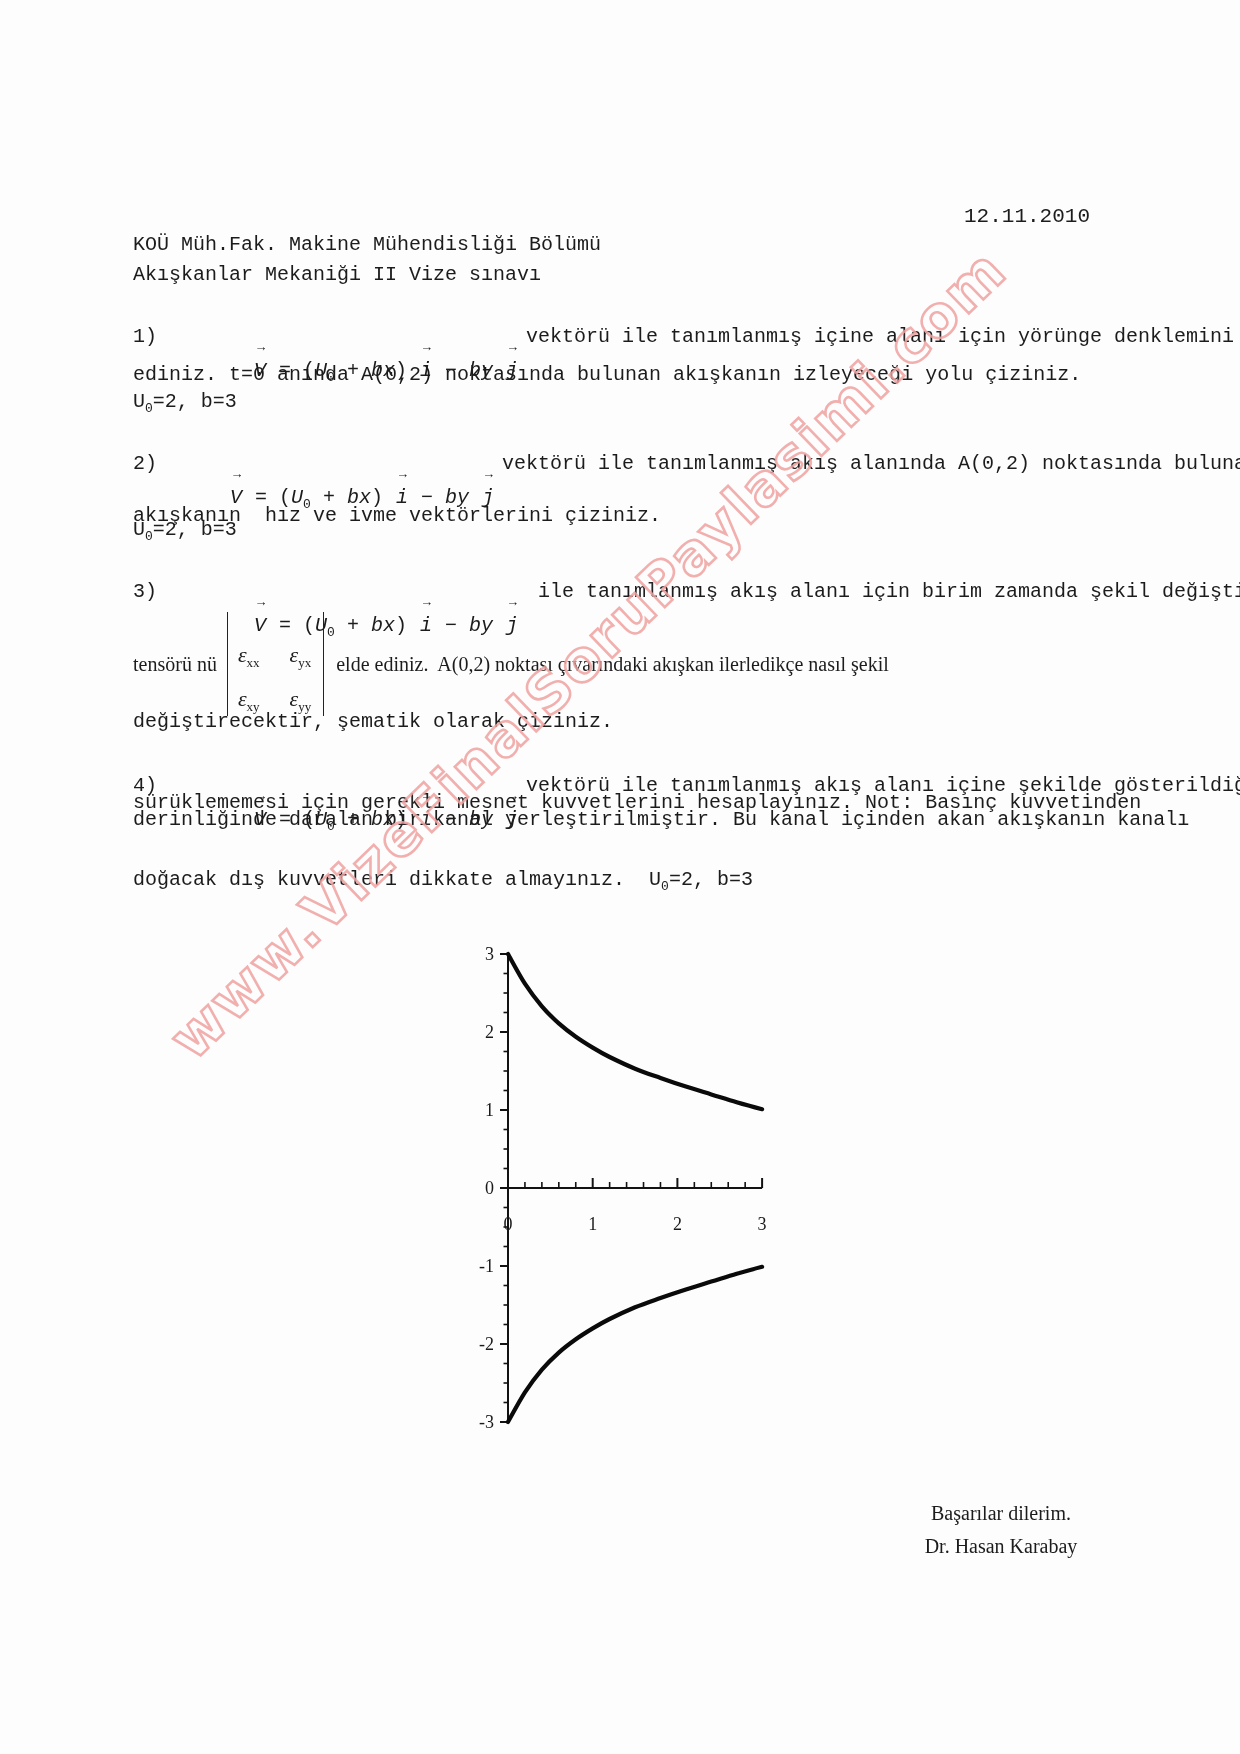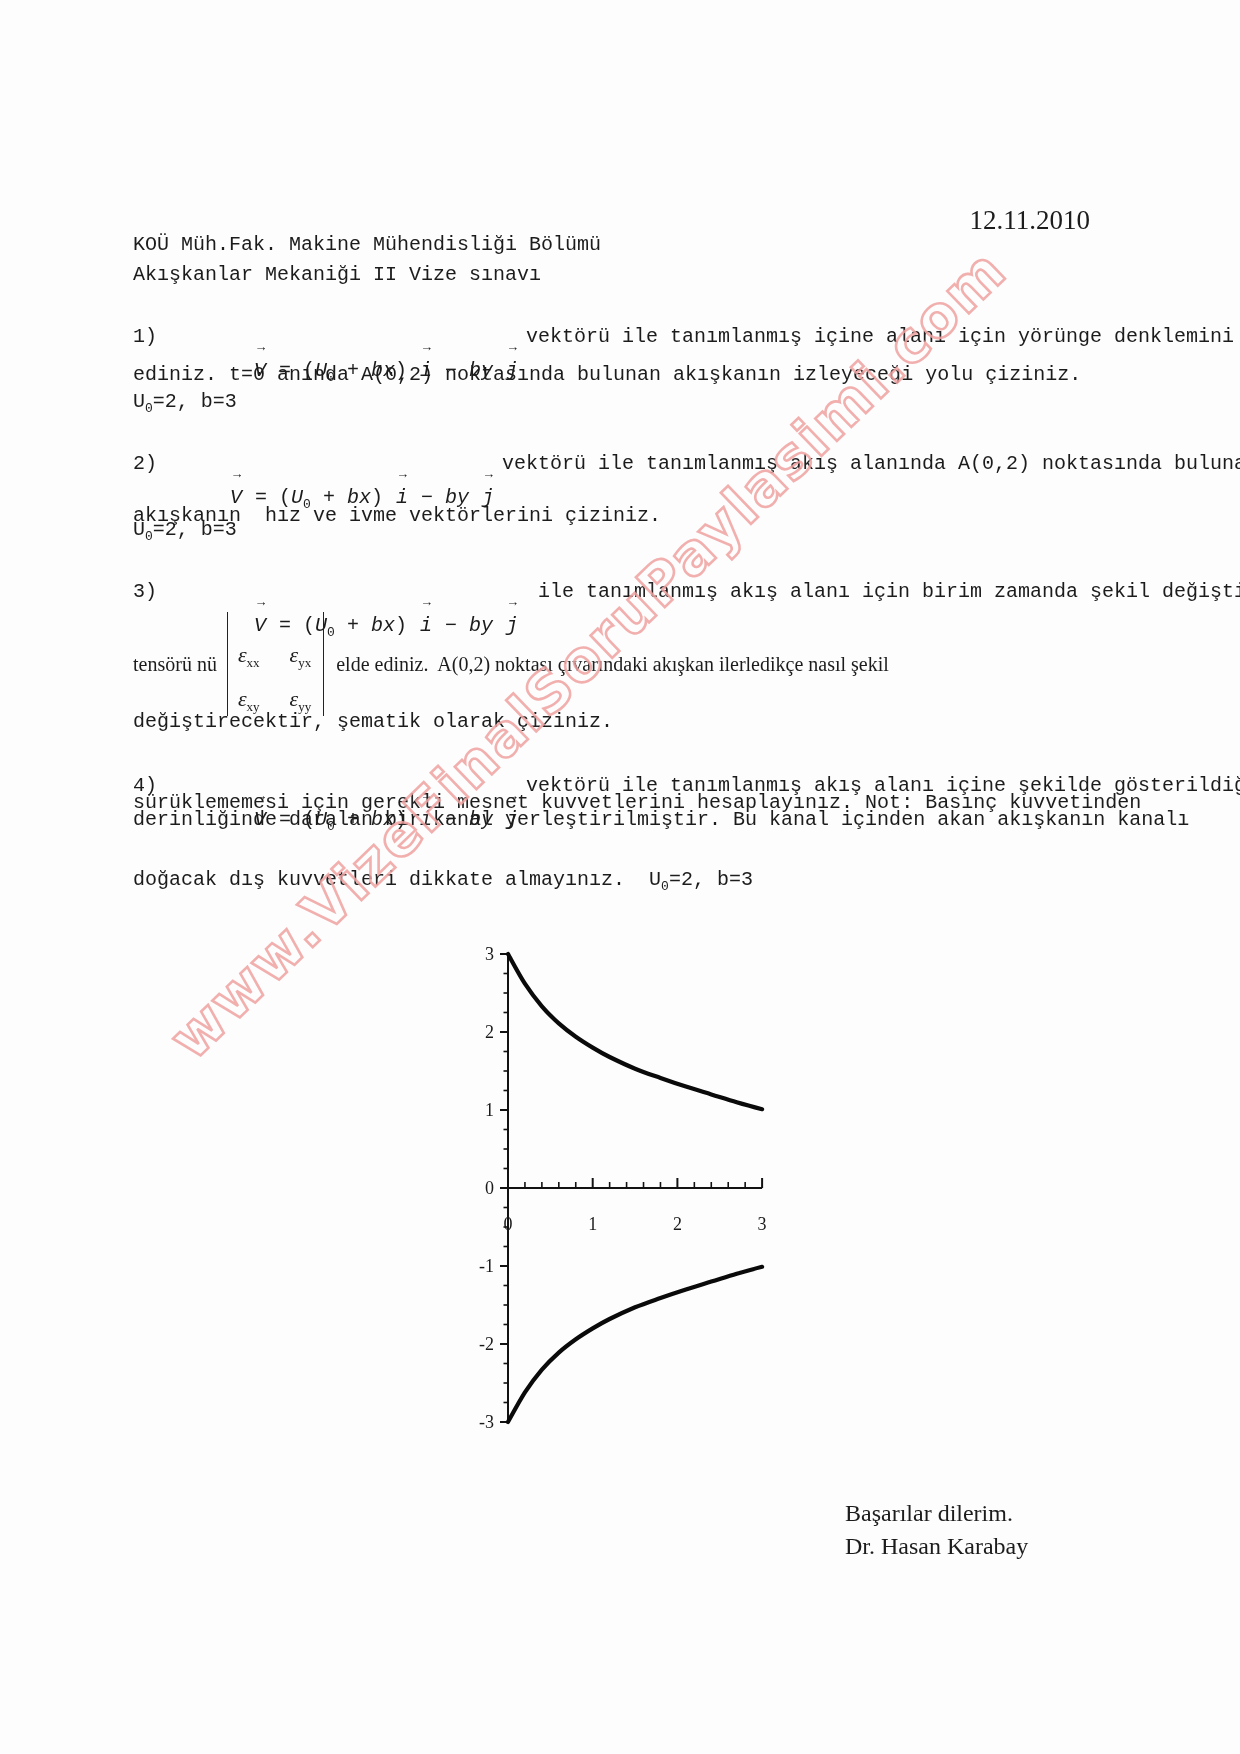--- a/index.html
+++ b/index.html
@@ -12,31 +12,31 @@
   .frow{display:flex;align-items:baseline;line-height:34px;}
   .frow .tail{margin-left:7px;}
   .m,.var{font-style:italic;}
   .up{font-style:normal;}
   sub{font-size:13px;line-height:0;}
   .vec{display:inline-block;position:relative;font-style:italic;margin:0 1px;}
   .vec .arr{
     position:absolute;top:-12px;left:0;right:-2px;text-align:center;
     font-size:13px;font-style:normal;letter-spacing:0;line-height:12px;
   }
-  .date{position:absolute;left:900px;top:205px;width:190px;text-align:right;font-size:27px;}
+  .date{position:absolute;left:900px;top:205px;width:190px;text-align:right;font-size:21px;font-family:Liberation Mono, monospace;}
   .matrixrow{position:absolute;left:133px;top:612px;height:104px;display:flex;align-items:center;font-size:20px;white-space:pre;}
   .matrix{
     display:inline-flex;gap:30px;align-self:stretch;align-items:flex-end;
     border-left:1.6px solid #222;border-right:1.6px solid #222;
     padding:4px 12px 4px 10px;margin:0 12px 0 10px;
   }
   .mcol{display:flex;flex-direction:column;gap:18px;}
   .mcell{font-size:21px;}
   .mcell .var{font-size:22px;}
-  .footer{position:absolute;left:845px;top:1497px;width:312px;text-align:left;font-size:24px;line-height:33px;}
+  .footer{position:absolute;left:845px;top:1497px;width:312px;text-align:center;font-size:20px;line-height:33px;}
   .watermark{
     position:absolute;left:5px;top:618px;width:1165px;text-align:center;
     transform:rotate(-44deg);transform-origin:center;
     font-family:"DejaVu Sans",sans-serif;font-weight:bold;
     font-size:57px;letter-spacing:2px;line-height:72px;
     color:rgba(255,255,255,0.05);
     -webkit-text-stroke:2.6px #efa3a1;
     opacity:0.85;pointer-events:none;z-index:6;
   }
   .chart{position:absolute;left:420px;top:930px;}

